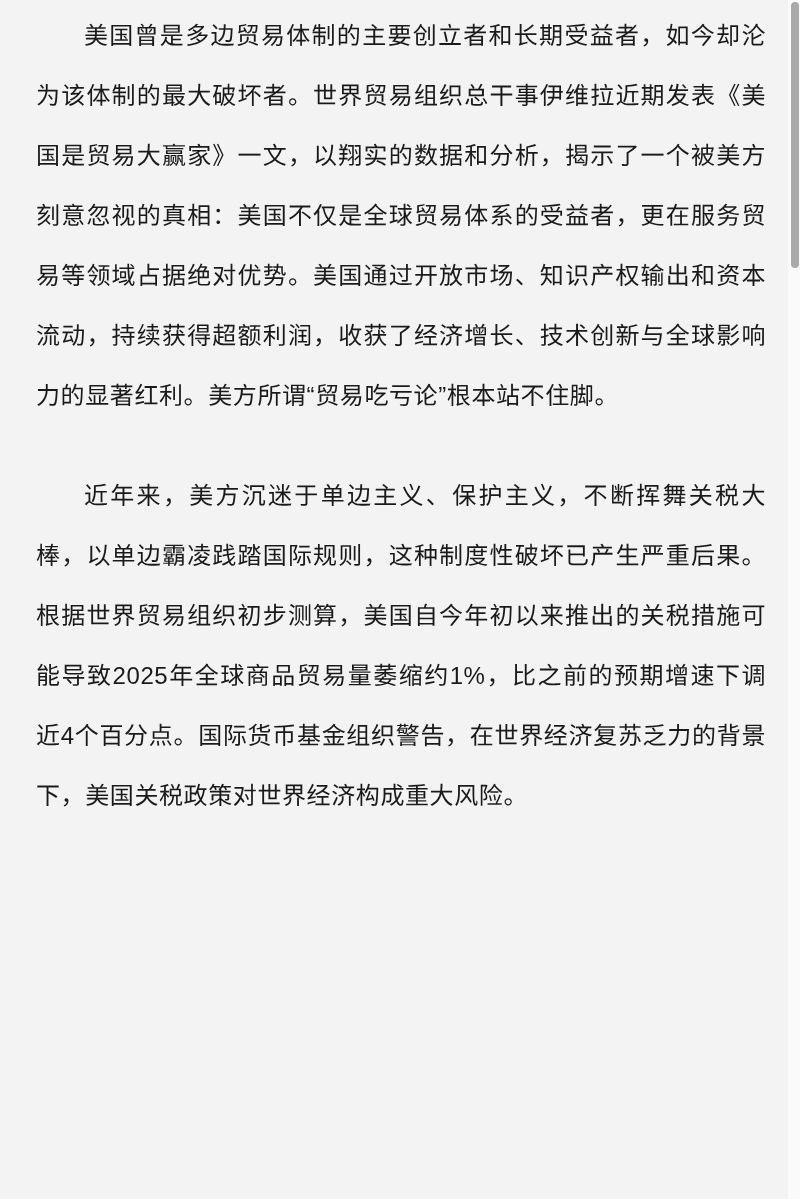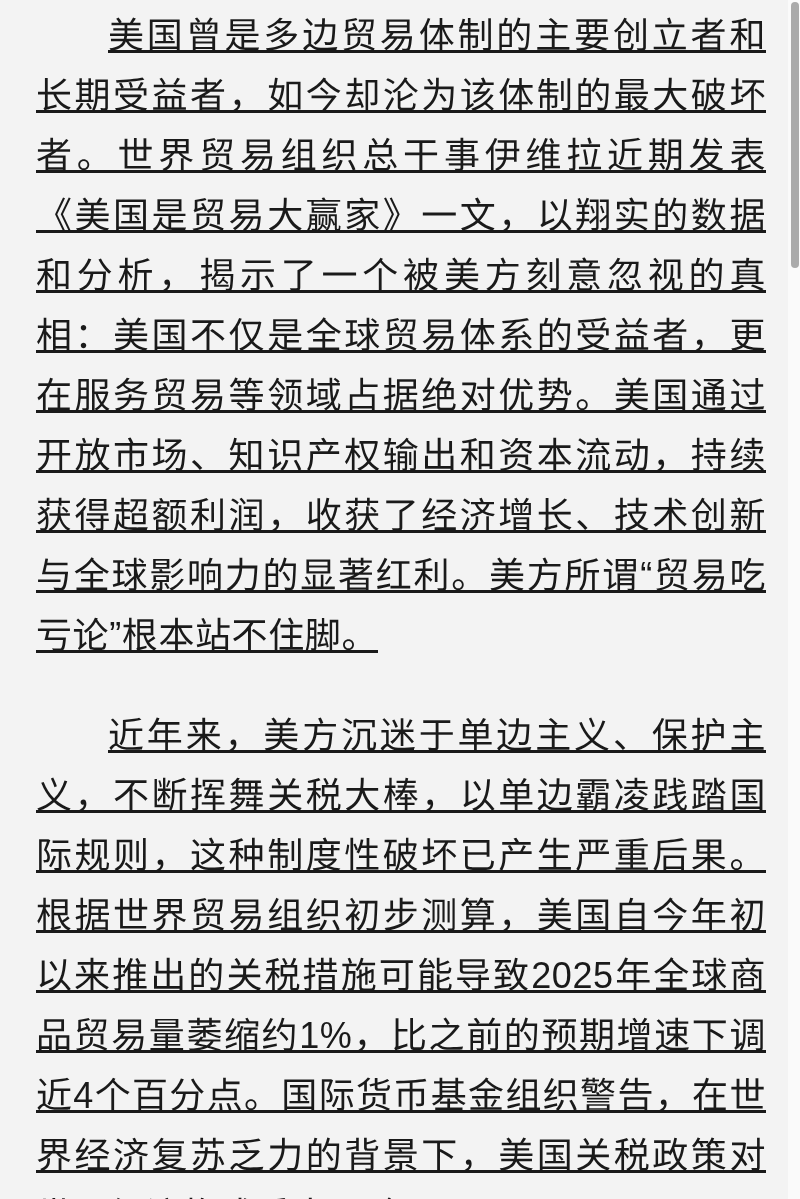--- a/index.html
+++ b/index.html
@@ -15,29 +15,28 @@
     font-family: "Liberation Sans", sans-serif;
   }
   .article-body {
     box-sizing: border-box;
     width: 800px;
     padding: 6px 34px 0 36px;
     color: #1a1a1a;
   }
   .article-body p {
     margin: 0 0 40px 0;
-    font-size: 36px;
+    font-size: 24px;
     line-height: 60px;
     letter-spacing: 0.6px;
     text-align: justify;
     text-justify: inter-ideograph;
     text-indent: 2em;
     word-break: break-all;
     font-weight: 400;
-    text-decoration: underline;
   }
   .scrollbar-track {
     position: absolute;
     top: 0;
     right: 0;
     width: 12px;
     height: 1199px;
     background: #fafafa;
   }
   .scrollbar-thumb {

